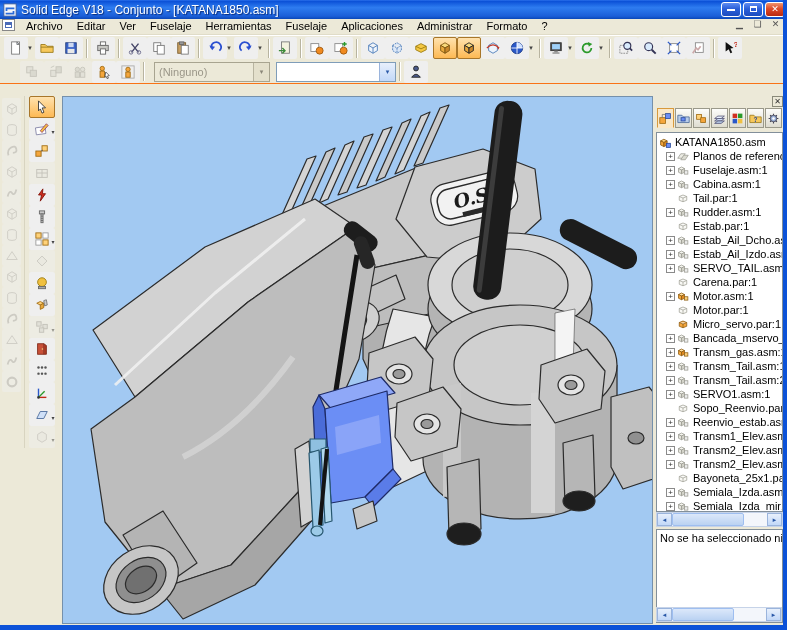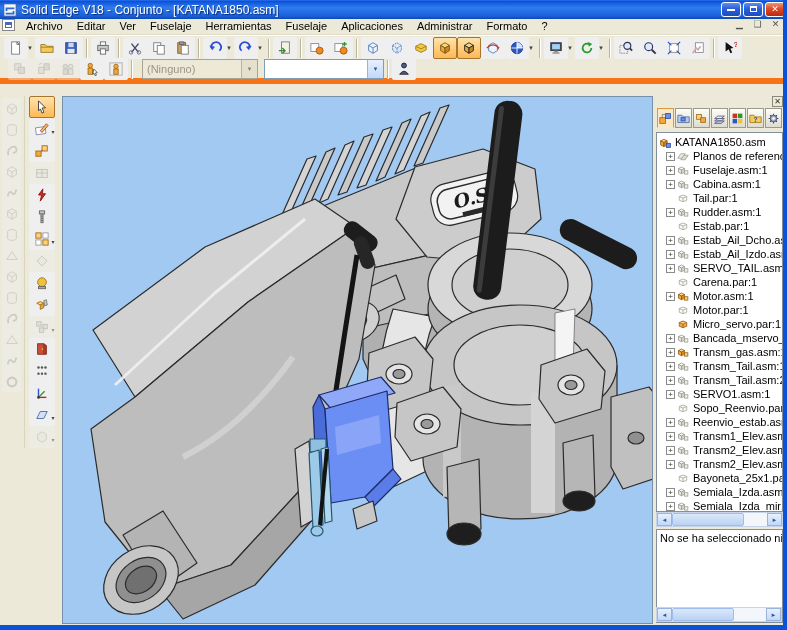--- a/index.html
+++ b/index.html
@@ -29,21 +29,21 @@
     display:flex; align-items:center; justify-content:center; }
   .mdi-icon span { width:7px; height:6px; border:1px solid #4a6ab8; border-top:3px solid #4a6ab8; display:block; }
   .menu-item { padding:1px 7px; cursor:default; }
   .mdi-btns { margin-left:auto; display:flex; gap:3px; padding-right:4px; color:#555; }
   .mdi-btn { width:15px; height:13px; font-size:9px; line-height:11px; text-align:center; }
 
   
   .toolbar1 { position:absolute; left:0; top:35px; width:787px; height:25px;
     border-top:1px solid #fff; display:flex; align-items:center; padding-left:4px; }
   .toolbar2 { position:absolute; left:0; top:60px; width:787px; height:24px;
-    display:flex; align-items:center; padding-left:8px; border-bottom:6px solid #f97316; }
+    display:flex; align-items:center; padding-left:20px; border-bottom:1px solid #f97316; }
   .tb-btn { width:24px; height:22px; display:flex; align-items:center; justify-content:center;
     border:1px solid transparent; border-radius:2px; flex:none; position:relative; }
   .tb-btn.active { border:1px solid #a8762a; background:linear-gradient(#ffe2ae,#fdb954); }
   .tb-btn.disabled { opacity:.45; filter:grayscale(1); }
   .tb-caret { font-size:7px; color:#444; width:8px; text-align:center; flex:none; margin-left:-2px; margin-right:1px; }
   .tb-sep { width:2px; height:19px; border-left:1px solid #b8b4a0; border-right:1px solid #fff; margin:0 3px; flex:none; }
   .dd { height:20px; border:1px solid #a8a490; background:#ece9d8; display:flex; align-items:center;
     font-size:11px; color:#9a9688; margin-left:6px; }
   .dd .dd-val { flex:1; padding:0 4px; white-space:nowrap; overflow:hidden; }
   .dd .dd-arr { width:16px; height:18px; background:#e4e0cc; border-left:1px solid #b8b4a0;

